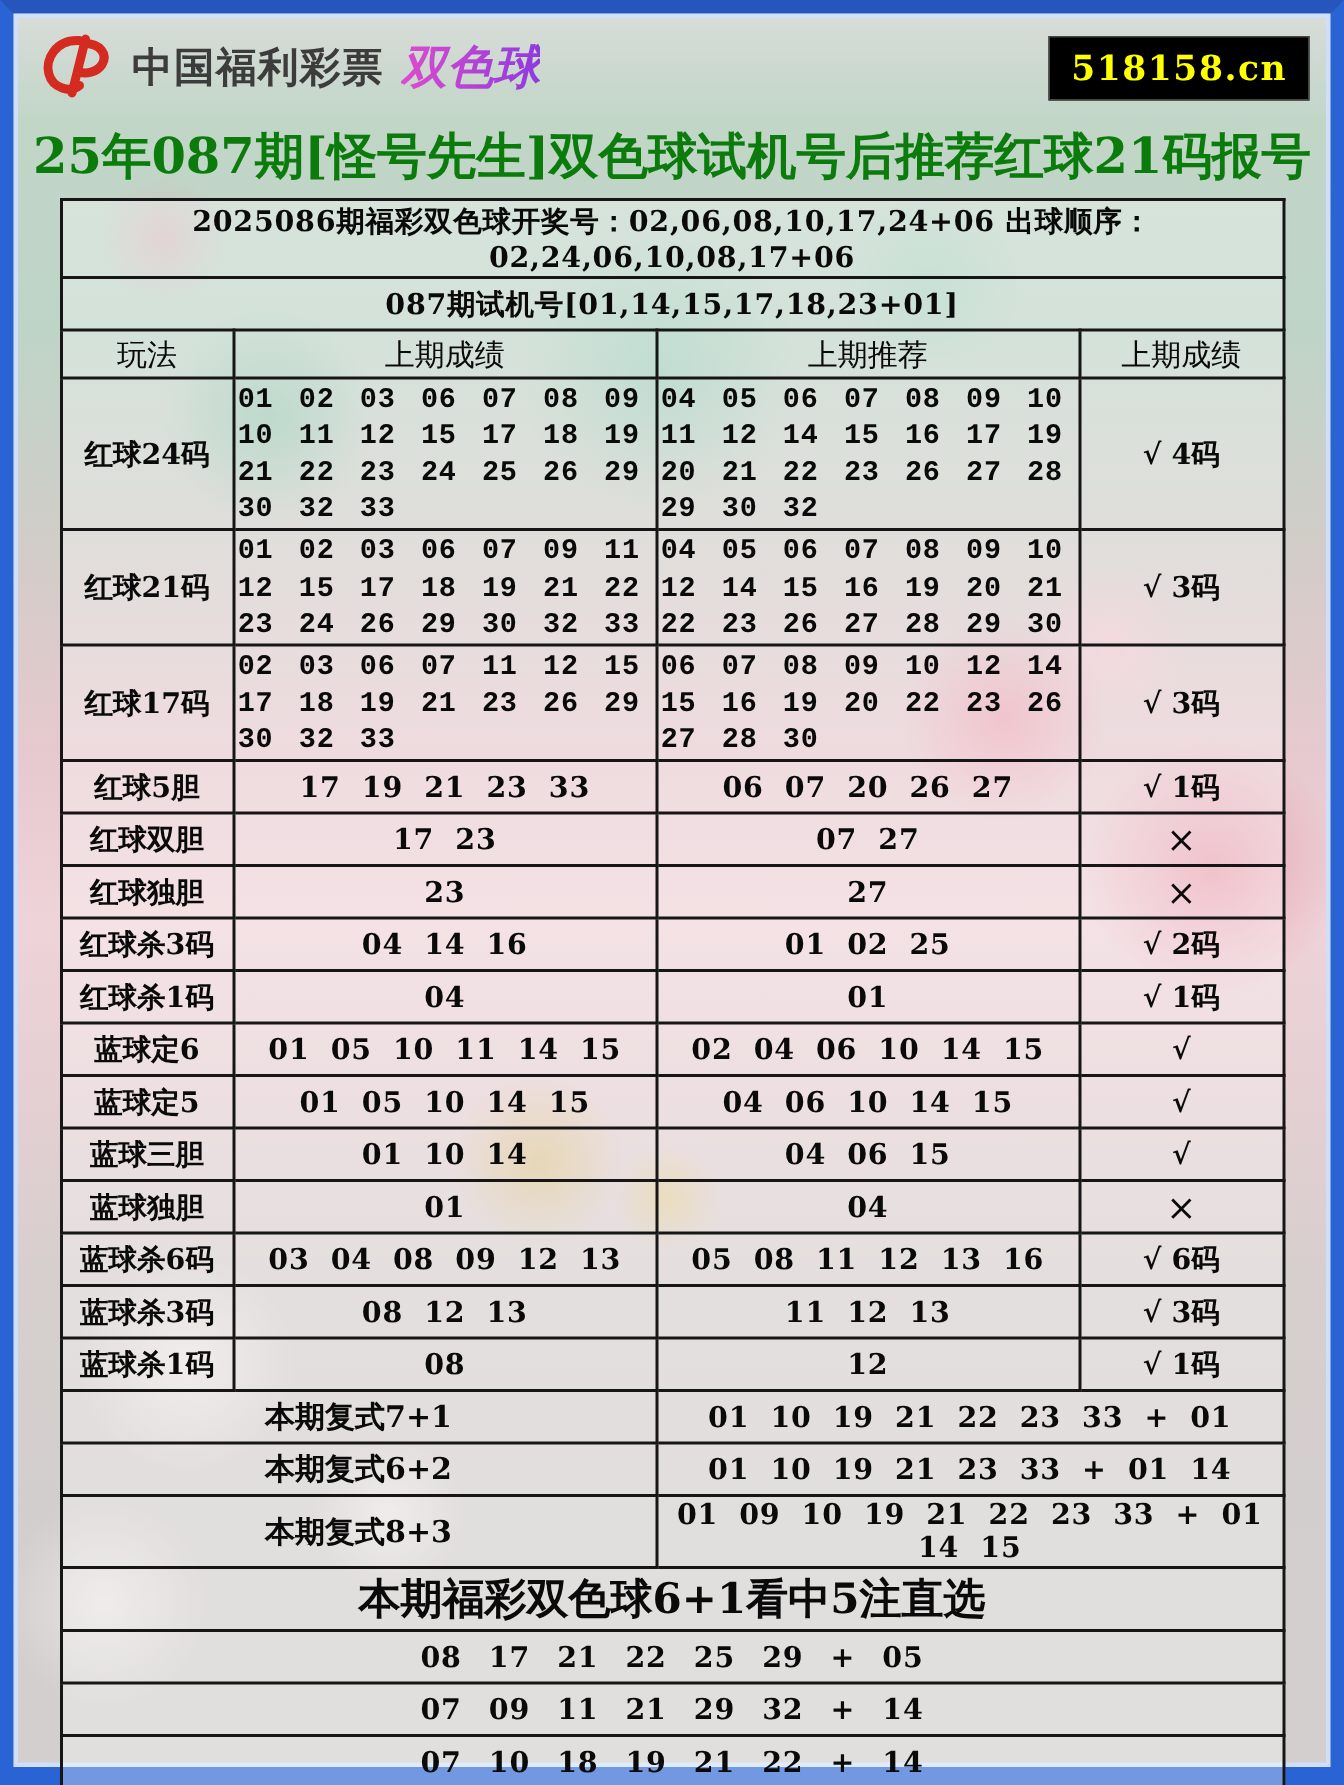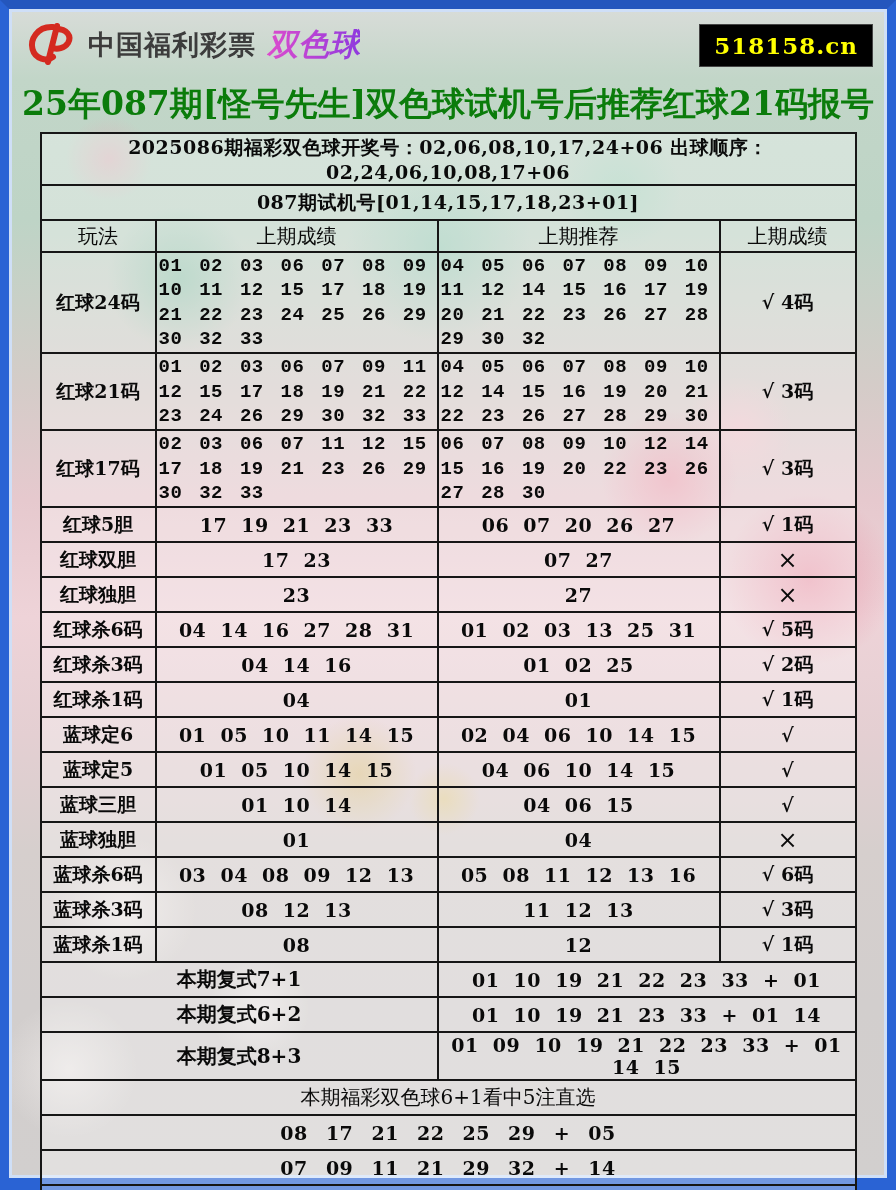--- a/index.html
+++ b/index.html
@@ -50,21 +50,21 @@
   }
   th{height:28px;font-size:20px;font-weight:400;}
   td{height:31px;font-size:19px;font-weight:600;}
   td.info{font-size:19px;font-weight:700;letter-spacing:0.5px;}
   td.num{word-spacing:7px;letter-spacing:0.5px;}
   td.num.left{text-align:left;padding:1px 1px 1px 2px;line-height:1.28;word-spacing:5px;font-family:Liberation Mono, monospace;}
   td.play{font-size:19px;font-weight:700;}
   td.result{font-weight:600;margin-left:28px;}
   td.result.cross{font-size:24px;font-weight:500;}
   td.fushi-label{font-weight:700;font-size:20px;}
-  td.zhixuan-header{font-weight:400;font-size:20px;}
+  td.zhixuan-header{font-weight:700;font-size:28px;}
   td.num.zhixuan{word-spacing:11px;}
 </style>
 </head>
 <body>
 
 <div class="frame">
 
   <div class="topbar">
     <div class="brand">
       <span>
@@ -134,26 +134,20 @@
           <td class="num">07 27</td>
           <td class="result cross">×</td>
         </tr>
         <tr>
           <td class="play">红球独胆</td>
           <td class="num">23</td>
           <td class="num">27</td>
           <td class="result cross">×</td>
         </tr>
         <tr>
-          <td class="play">红球杀6码</td>
-          <td class="num">04 14 16 27 28 31</td>
-          <td class="num">01 02 03 13 25 31</td>
-          <td class="result">√ 5码</td>
-        </tr>
-        <tr>
           <td class="play">红球杀3码</td>
           <td class="num">04 14 16</td>
           <td class="num">01 02 25</td>
           <td class="result">√ 2码</td>
         </tr>
         <tr>
           <td class="play">红球杀1码</td>
           <td class="num">04</td>
           <td class="num">01</td>
           <td class="result">√ 1码</td>

